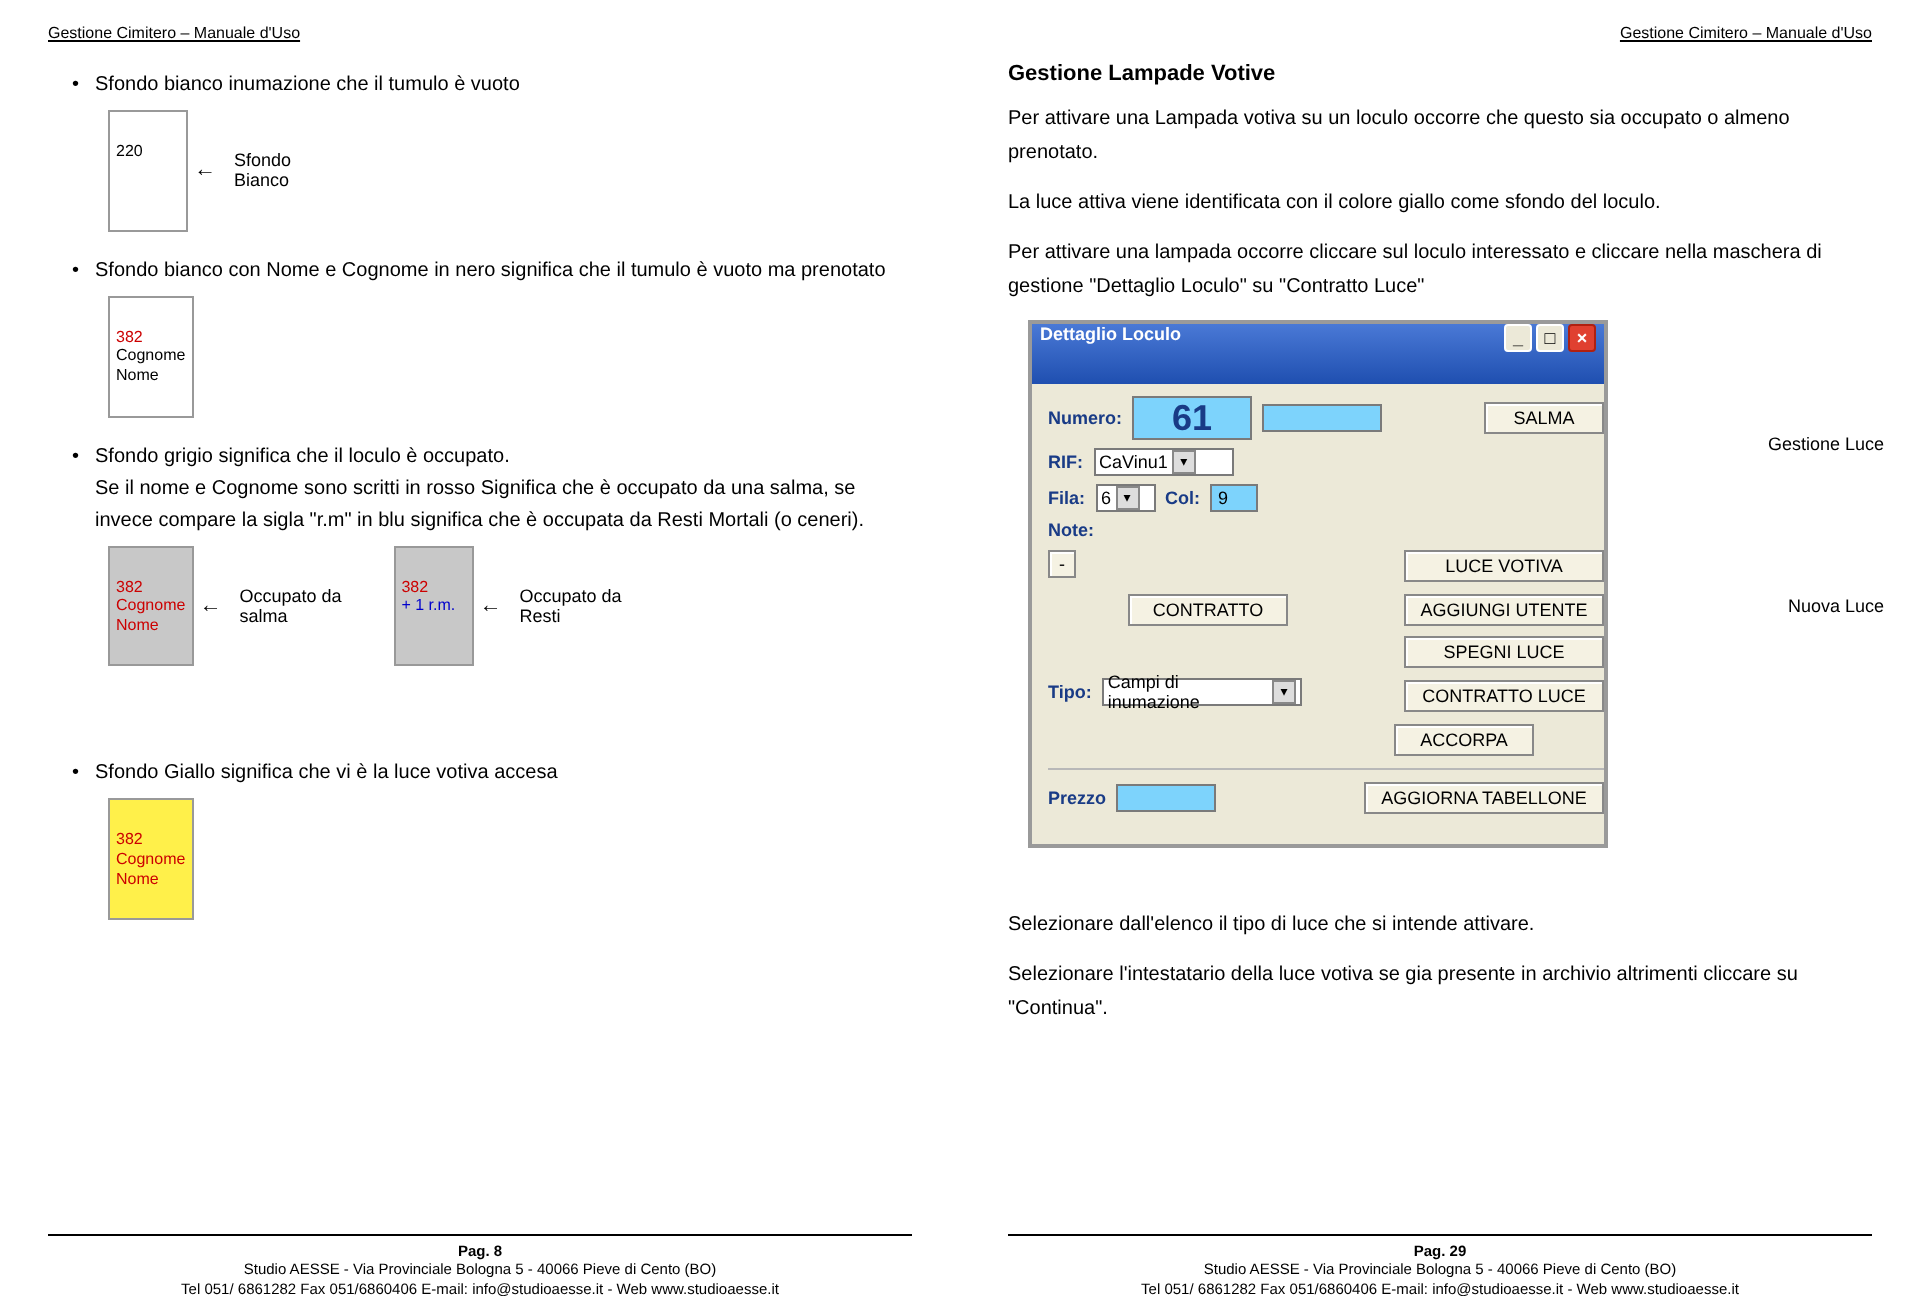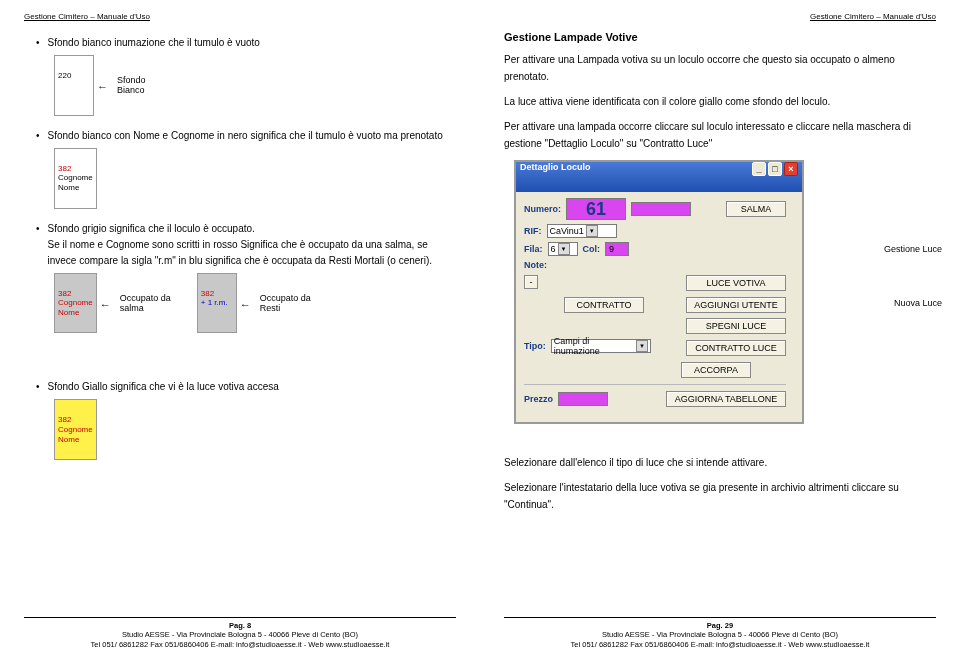--- a/index.html
+++ b/index.html
@@ -113,25 +113,25 @@
   .winbtn {
     width: 14px; height: 14px;
     background: #ece9d8;
     border: 1px solid #fff;
     margin-left: 2px;
     display: flex; align-items: center; justify-content: center;
     color: #000; font-size: 9px;
     border-radius: 2px;
   }
   .winbtn.close { background: #e04030; color: #fff; border-color: #b02010; }
-  .dlg-body { padding: 6px 16px 10px 8px; border-radius: 16px; }
+  .dlg-body { padding: 6px 0 10px 8px; border-radius: 16px; }
   .dlg-row { display: flex; align-items: center; margin-bottom: 4px; gap: 5px; }
   .dlg-label { color: #193b86; font-weight: bold; font-size: 9px; }
   .dlg-field {
-    background: #d946ef;
+    background: #7dd3fc;
     border: 1px solid #7a7a7a;
     height: 14px;
     padding: 0 3px;
     display: inline-flex;
     align-items: center;
   }
   .dlg-big {
     font-size: 18px;
     font-weight: bold;
     color: #193b86;
@@ -265,21 +265,21 @@
 <div class="page right">
   <div class="page-header">Gestione Cimitero – Manuale d'Uso</div>
   <div class="content" style="position:relative;">
     <div class="h-bold">Gestione Lampade Votive</div>
     <div class="para">Per attivare una Lampada votiva su un loculo occorre che questo sia occupato o almeno prenotato.</div>
     <div class="para">La luce attiva viene identificata con il colore giallo come sfondo del loculo.</div>
     <div class="para">Per attivare una lampada occorre cliccare sul loculo interessato e cliccare nella maschera di gestione "Dettaglio Loculo" su "Contratto Luce"</div>
 
     <div style="position:relative;">
 
-      <div class="side-note" style="right:-6px; top:84px;">Gestione Luce</div>
+      <div class="side-note" style="right:-6px; top:57px;">Gestione Luce</div>
       <div class="side-note" style="right:-6px; top:138px;">Nuova Luce</div>
 
       <div class="dialog">
         <div class="titlebar">
           <span>Dettaglio Loculo</span>
           <span class="spacer"></span>
           <span class="winbtn">_</span>
           <span class="winbtn">□</span>
           <span class="winbtn close">×</span>
         </div>

